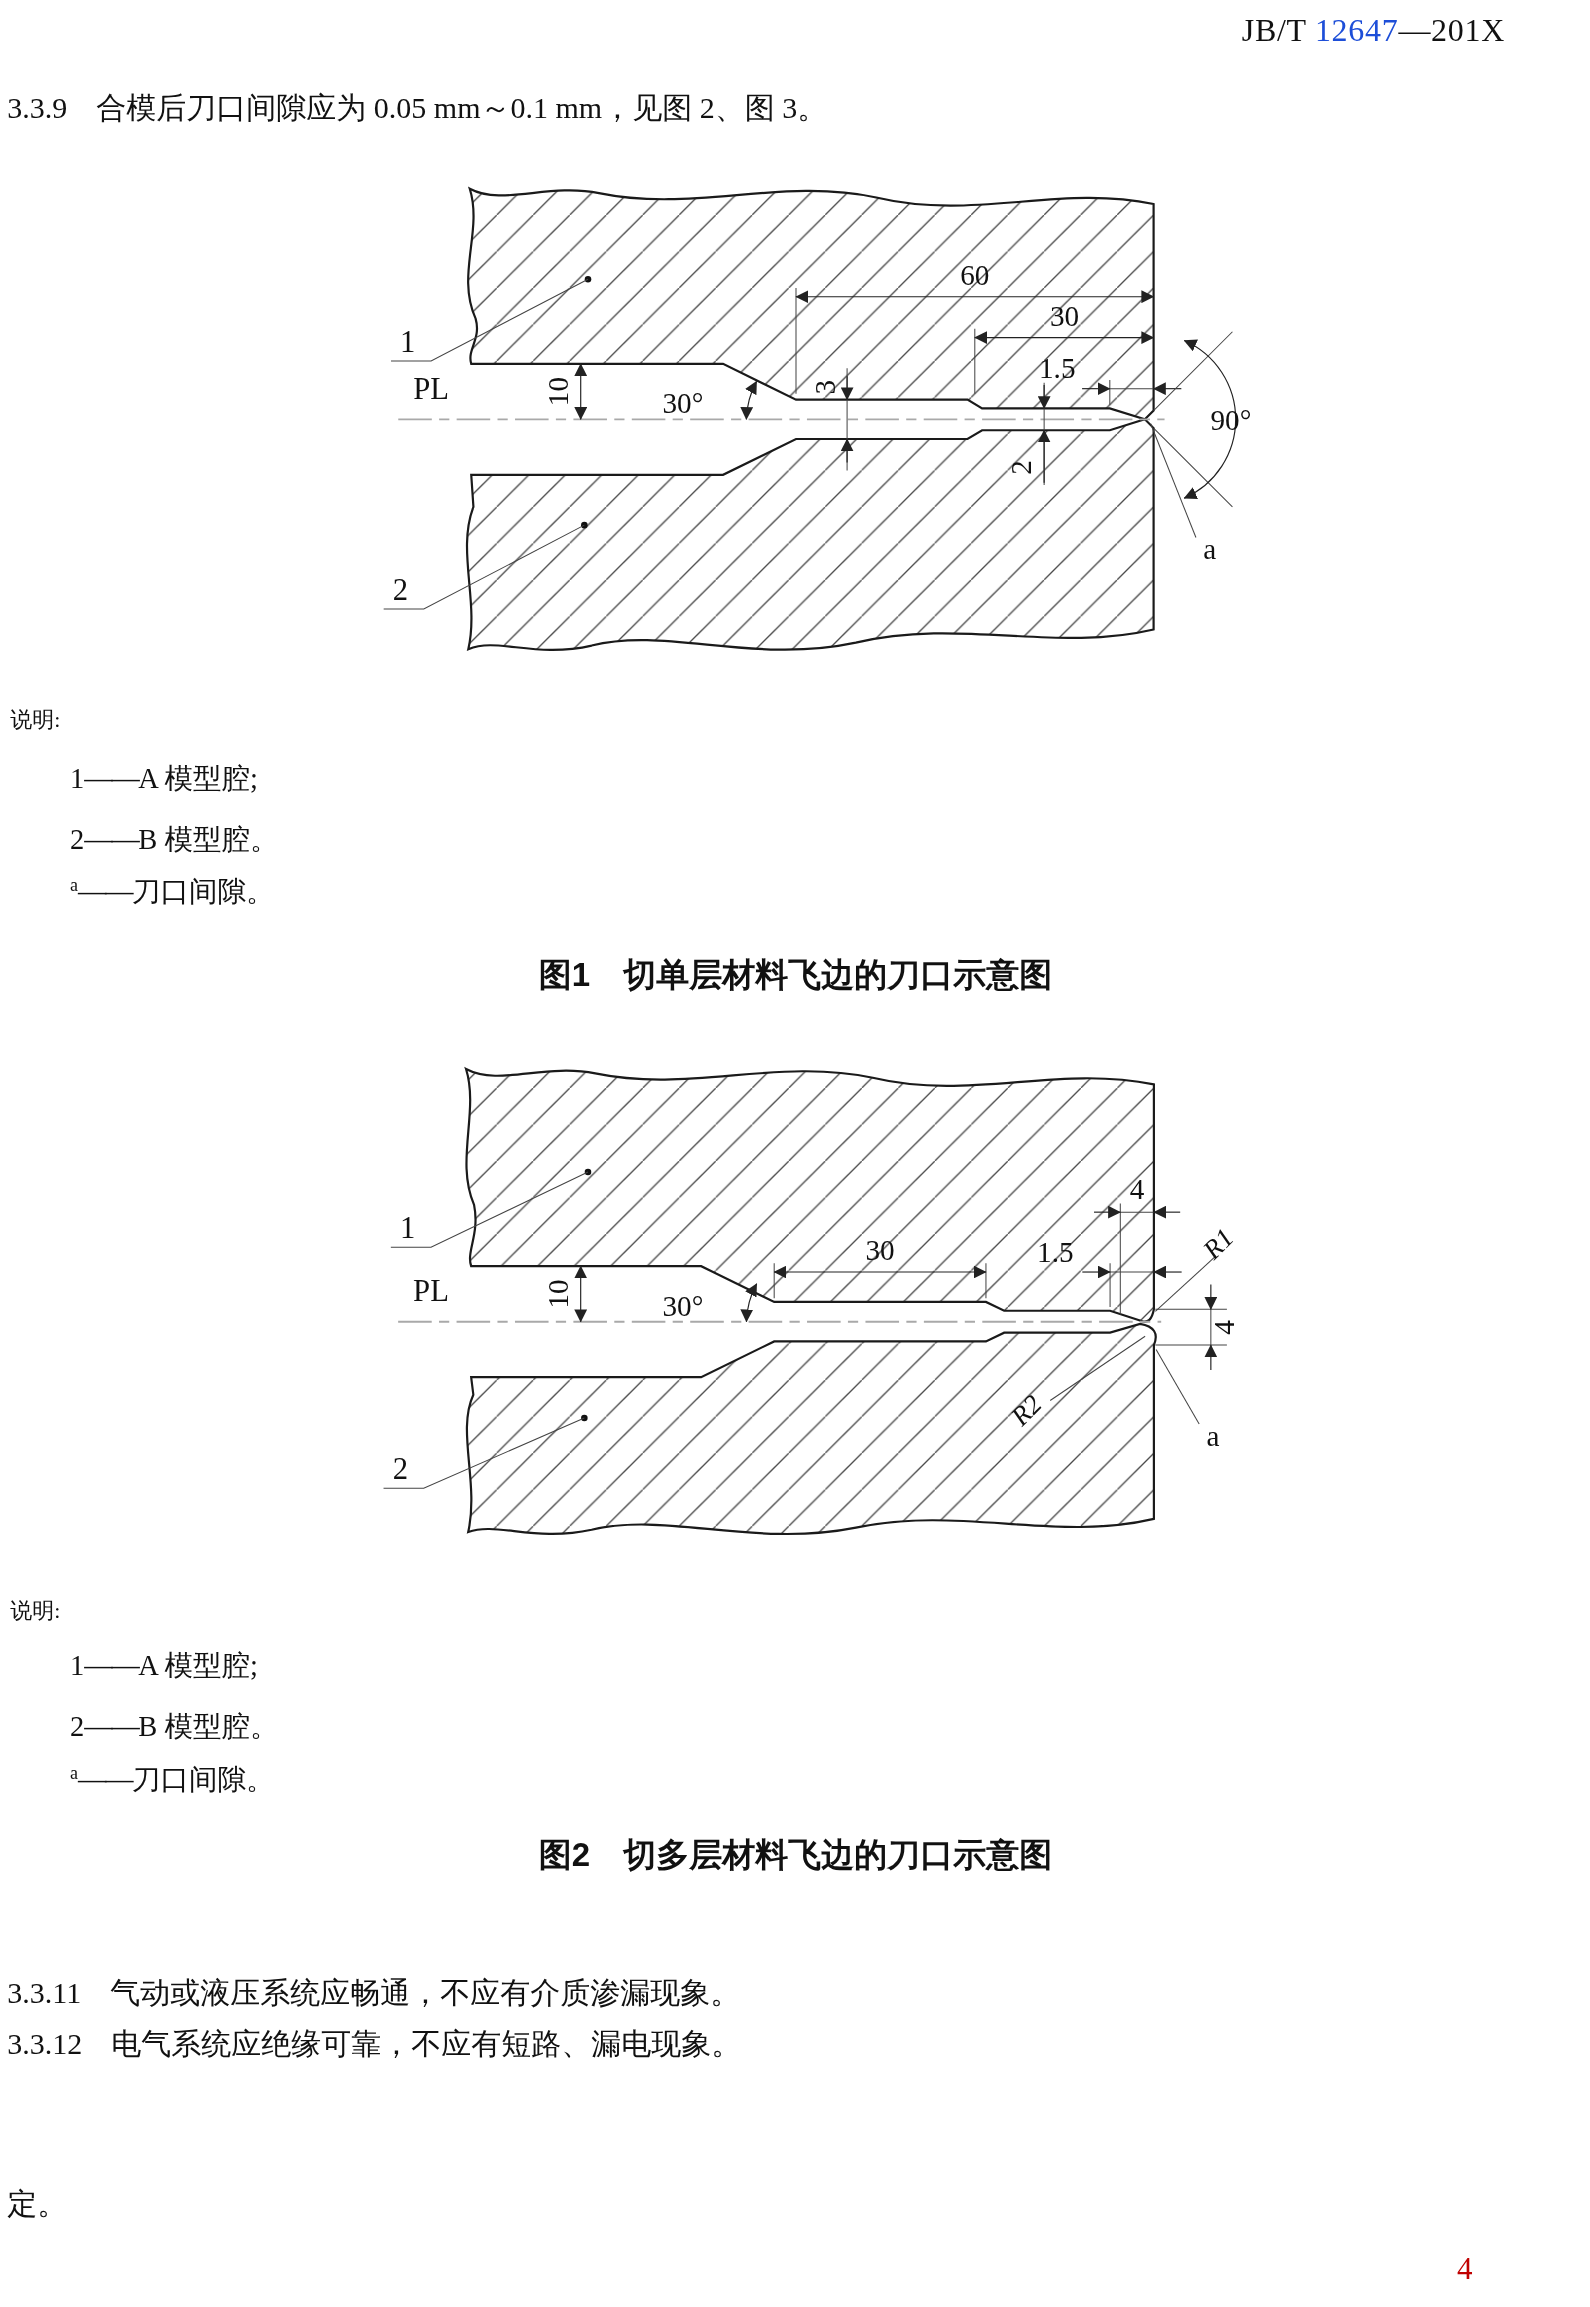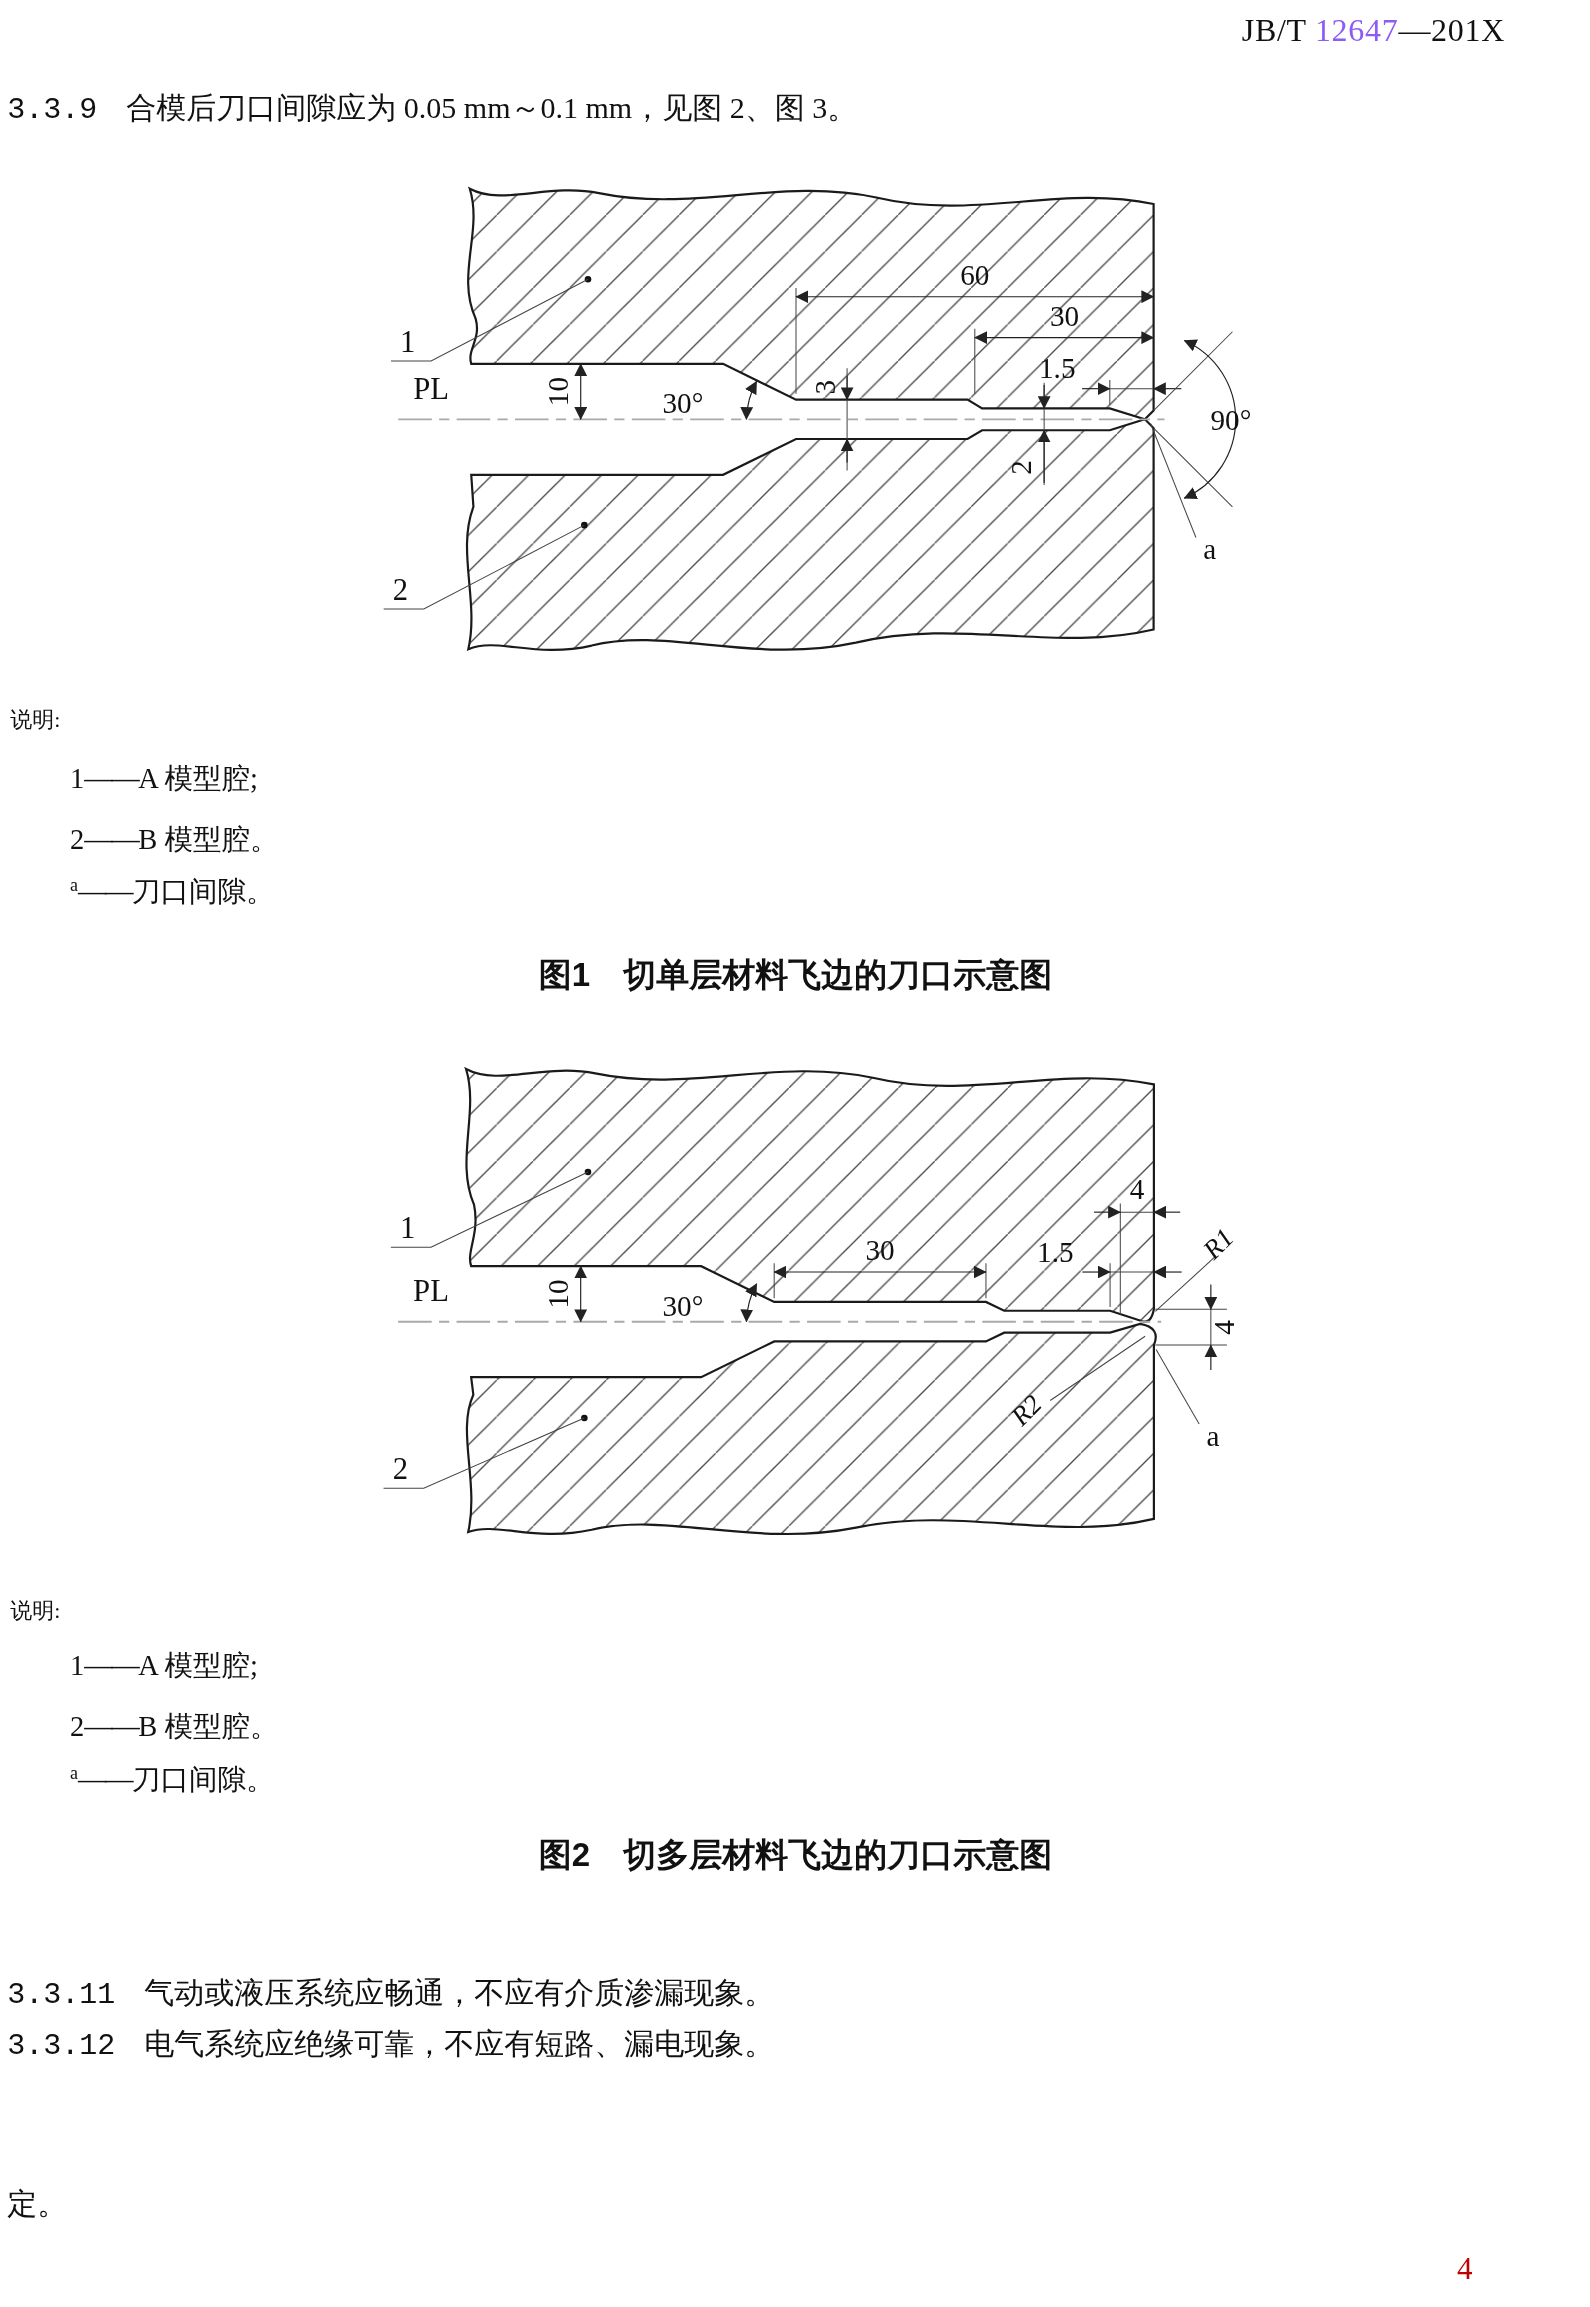--- a/index.html
+++ b/index.html
@@ -1,22 +1,22 @@
 <!DOCTYPE html>
 <html style="font-size:11.7px"><head>
 <meta charset="utf-8">
 <style>
   html,body{margin:0;padding:0;background:#888;}
   .page{position:relative;width:1591px;height:2307px;background:#ffffff;
         font-family:"Liberation Serif",serif;color:#111;overflow:hidden;}
   .abs{position:absolute;}
   .hdr{top:11.7px;right:86px;font-size:32px;letter-spacing:0.7px;}
-  .hdr .red{color:#8b5cf6;}
+  .hdr .red{color:#1d4ed8;}
   .clause{left:7.3px;font-size:30px;white-space:nowrap;}
-  .clause .num{font-family:Liberation Mono, monospace;margin-right:29px;}
+  .clause .num{font-family:Liberation Serif, serif;margin-right:29px;}
   .cont{left:7.3px;font-size:30px;}
   .legend-title{left:10.2px;font-size:22px;}
   .legend-item{left:70px;font-size:28.5px;}
   .legend-item .dash{letter-spacing:-1.5px;}
   .legend-item .sup{font-size:18px;vertical-align:10.2px;}
   .caption{left:0;width:100%;text-align:center;
            font-family:"Liberation Sans",sans-serif;font-weight:700;font-size:33px;}
   .pageno{font-size:31px;color:#c00000;}
   svg text{font-family:"Liberation Serif",serif;fill:#111;}
   svg .dimtxt{font-size:40px;}

